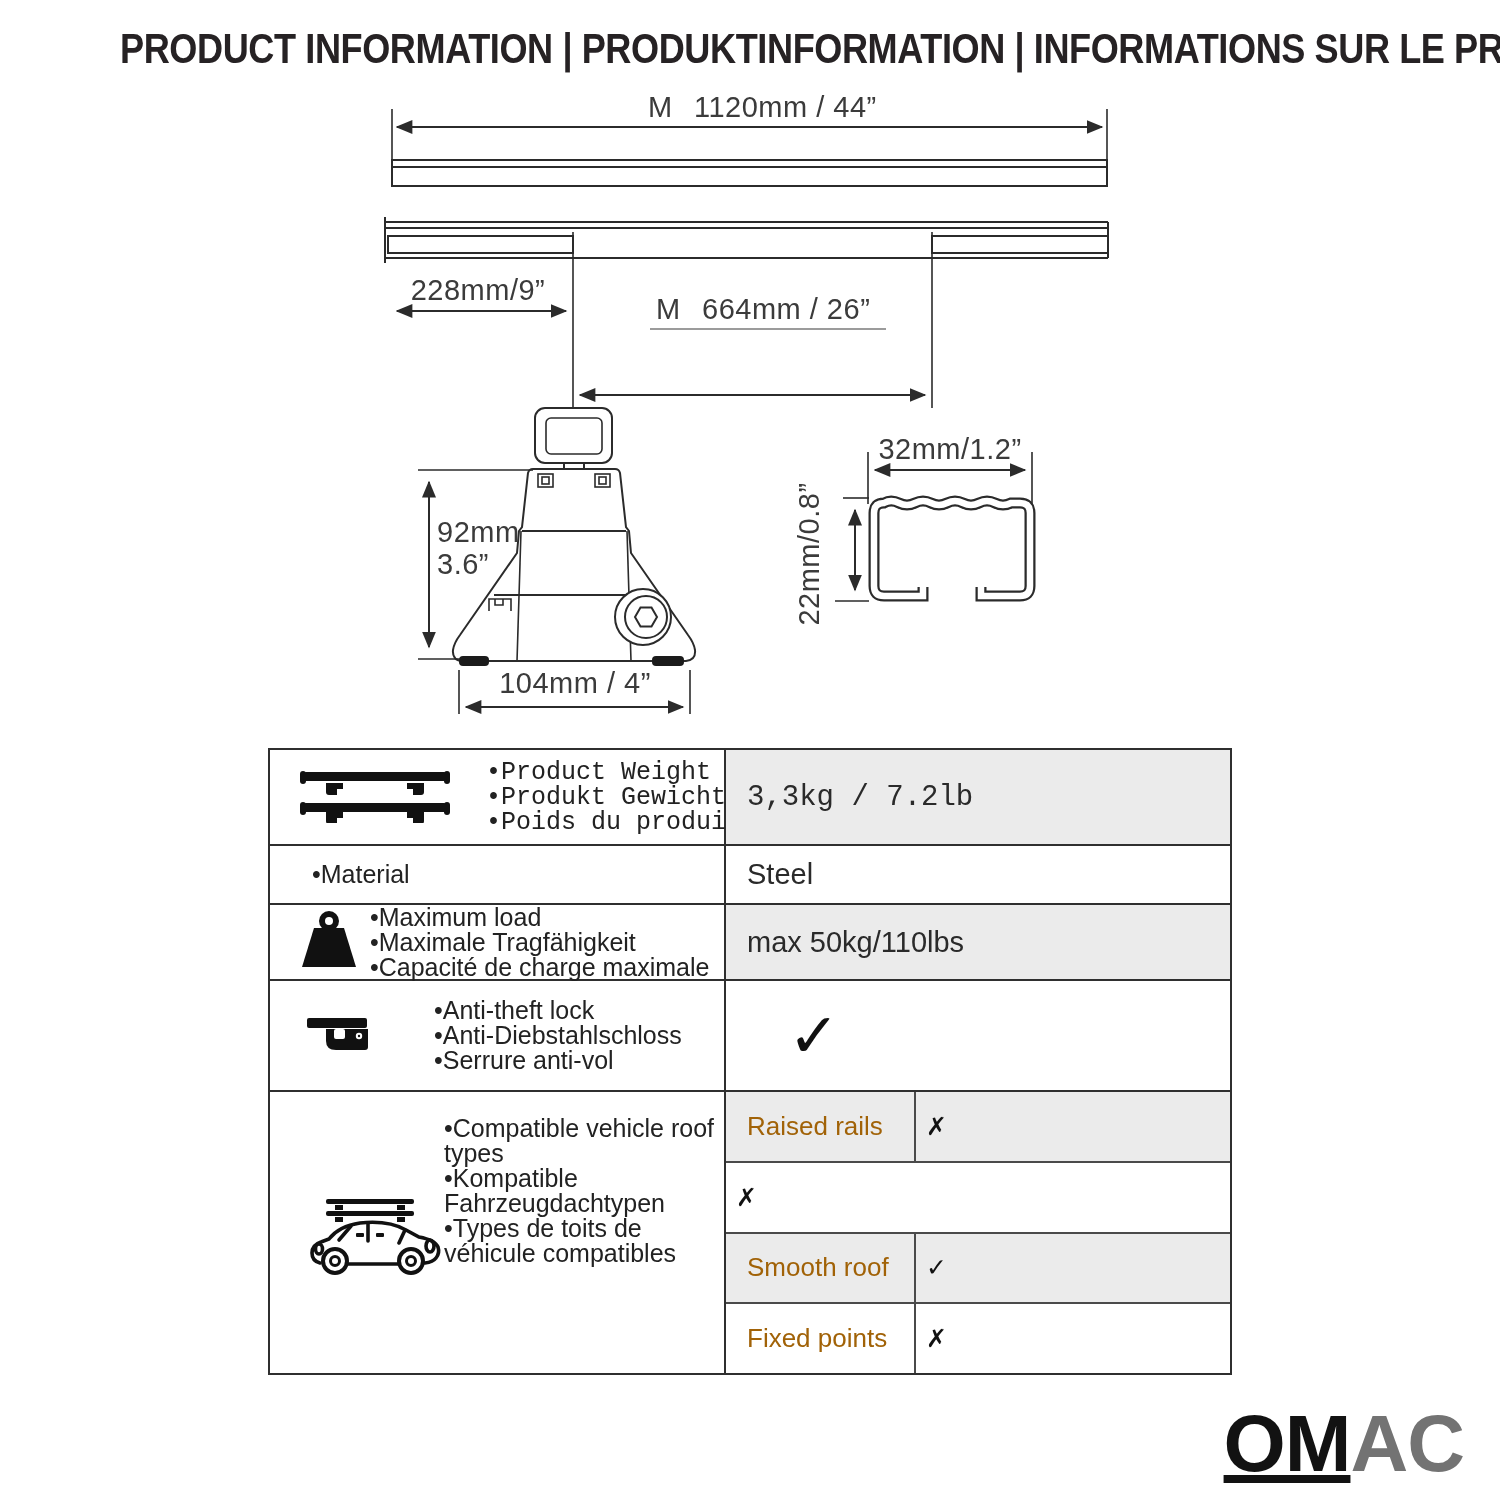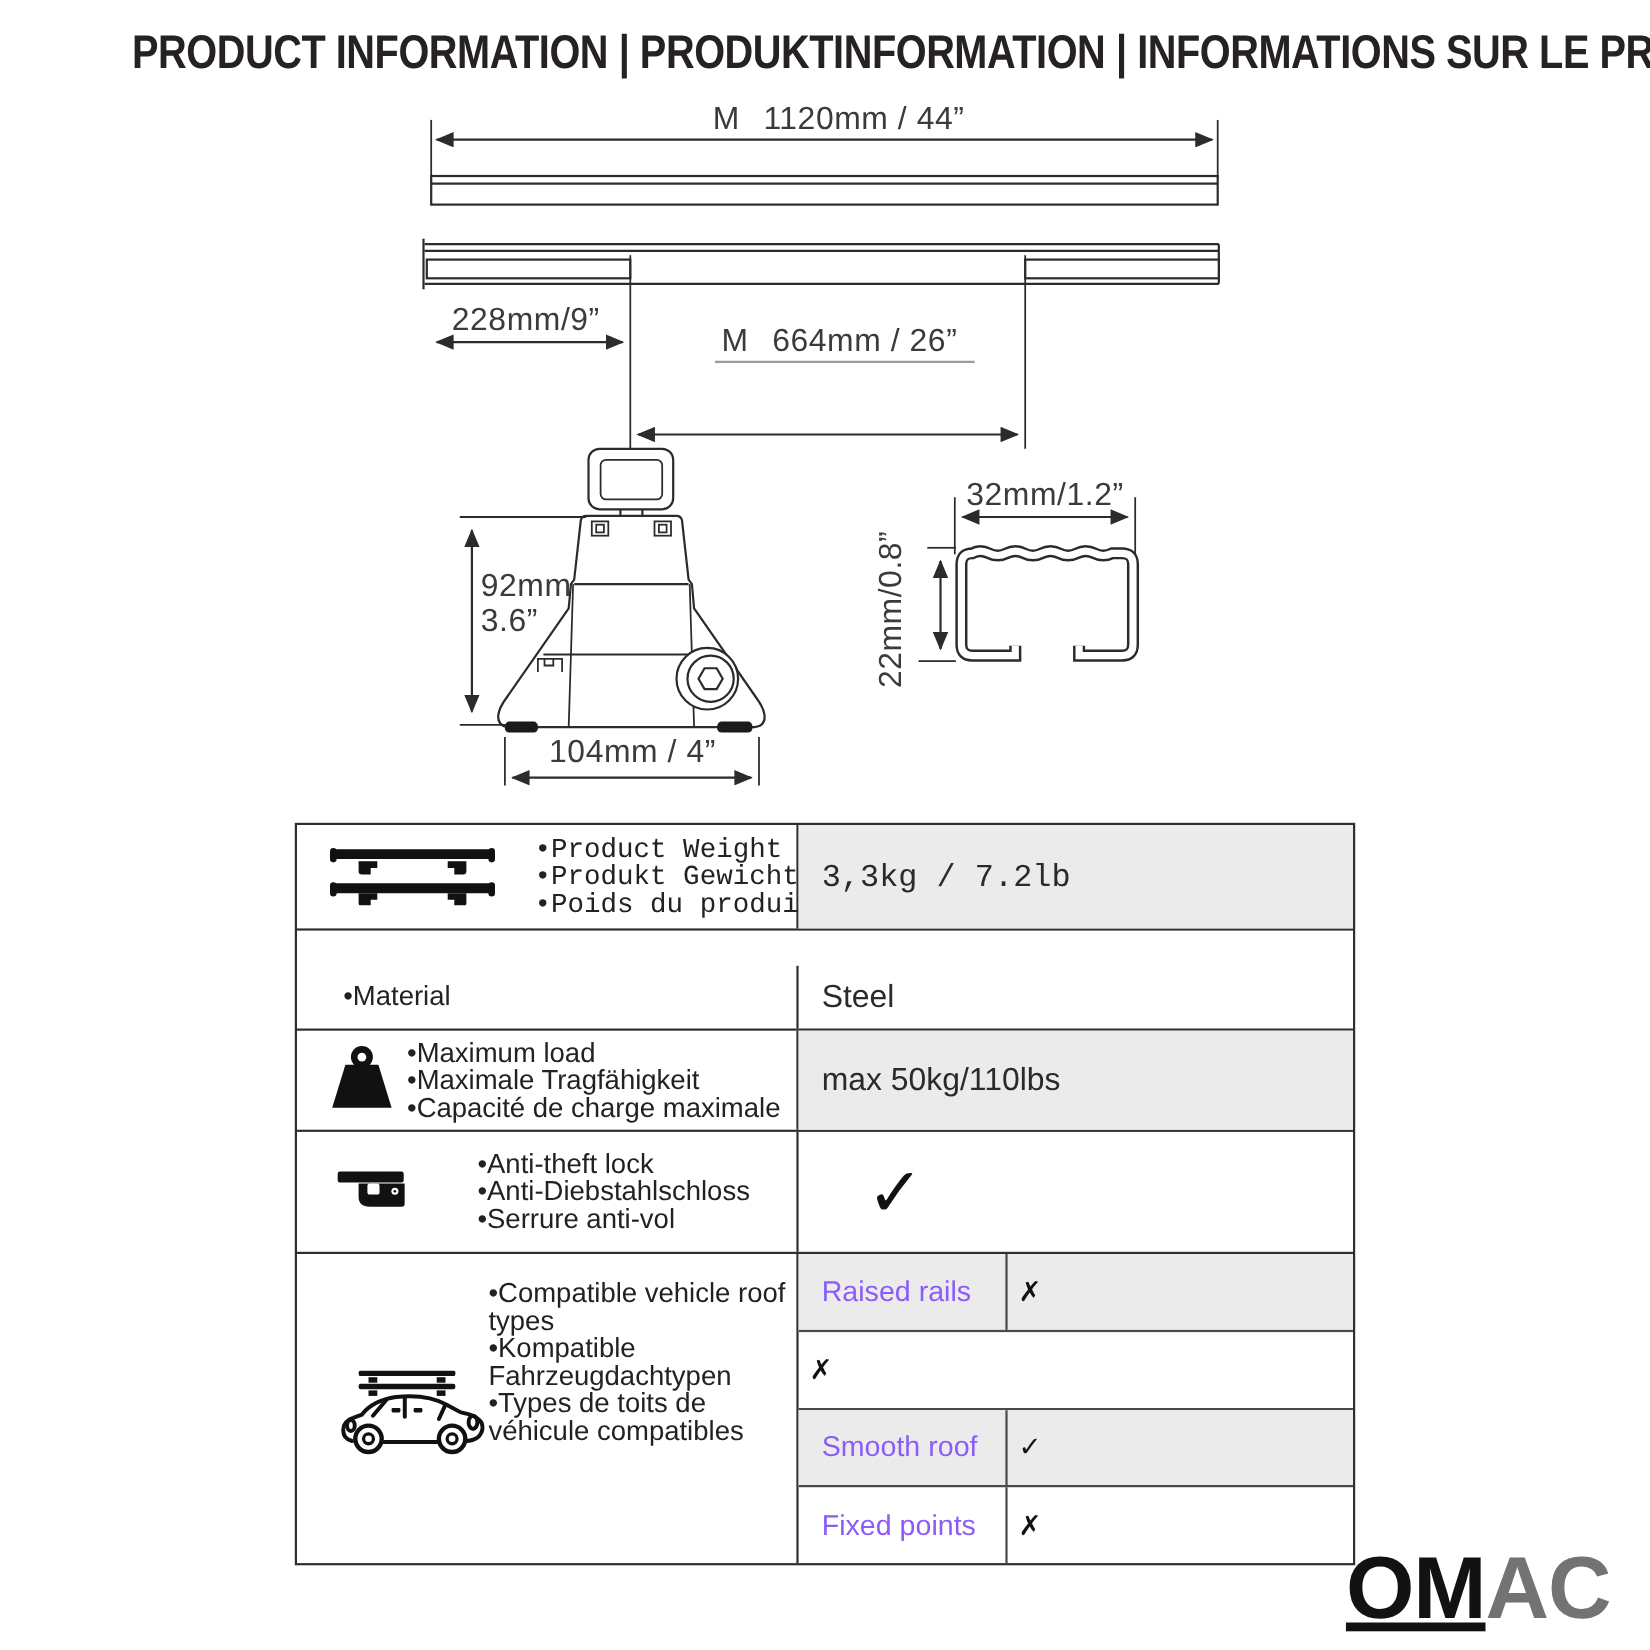--- a/index.html
+++ b/index.html
@@ -24,36 +24,36 @@
               box-sizing:border-box;background:#fff;}
   .trow{display:flex;border-bottom:2px solid #2f2f2f;box-sizing:border-box;}
   .trow:last-child{border-bottom:none;}
   .cleft{width:456px;min-width:456px;border-right:2px solid #2f2f2f;display:flex;
          align-items:center;box-sizing:border-box;}
   .cright{flex:1;display:flex;align-items:center;box-sizing:border-box;}
   .shaded{background:#ebebeb;}
   .labels{font-size:25px;line-height:25px;color:#222;}
   .labels div{white-space:nowrap;}
   .value-text{font-size:29px;color:#2a2a2a;padding-left:21px;text-align:center;}
-  .r1{height:96px;font-family:Liberation Mono, monospace;} .r2{height:59px;margin-top:32px;} .r3{height:92px;} .r4{height:111px;gap:32px;} .r5{height:281px;}
+  .r1{height:96px;font-family:Liberation Mono, monospace;} .r2{height:59px;} .r3{height:76px;} .r4{height:111px;gap:32px;} .r5{height:281px;}
   .r1 .cleft{padding-left:30px;gap:36px;}
   .r2 .cleft{padding-left:42px;}
   .r3 .cleft{padding-left:30px;gap:12px;}
   .r4 .cleft{padding-left:36px;gap:66px;}
   .r5 .cleft{flex-direction:row;align-items:flex-start;padding:14px 0 0 24px;}
   .r5 .icon-wrap{align-self:center;margin-left:14px;}
   .r5 .labels{margin-top:10px;max-width:362px;white-space:normal;}
   .r5 .labels div{white-space:normal;}
   .r5 .cright{flex-direction:column;align-items:stretch;padding:0;}
   .big-check{font-family:"DejaVu Sans","Liberation Sans",sans-serif;font-size:62px;
              font-weight:700;color:#111;padding-left:30px;line-height:1;}
   .subrow{flex:1;display:flex;border-bottom:2px solid #4a4a4a;box-sizing:border-box;}
   .subrow:last-child{border-bottom:none;}
   .sublabel{width:190px;min-width:190px;border-right:2px solid #4a4a4a;display:flex;
-            align-items:center;padding-left:21px;box-sizing:border-box;font-size:26px;color:#8b5cf6;}
+            align-items:center;padding-left:21px;box-sizing:border-box;font-size:26px;color:#a16207;}
   .subval{flex:1;display:flex;align-items:center;padding-left:10px;
           font-family:"DejaVu Sans","Liberation Sans",sans-serif;
           font-size:25px;font-weight:700;color:#111;}
   
   .logo{position:absolute;top:1404px;right:36px;font-size:80px;font-weight:800;
         letter-spacing:-1px;line-height:1;white-space:nowrap;}
   .logo .lb{color:#121212;text-decoration:underline;}
   .logo .lr{color:#737373;}
 </style>
 </head>

